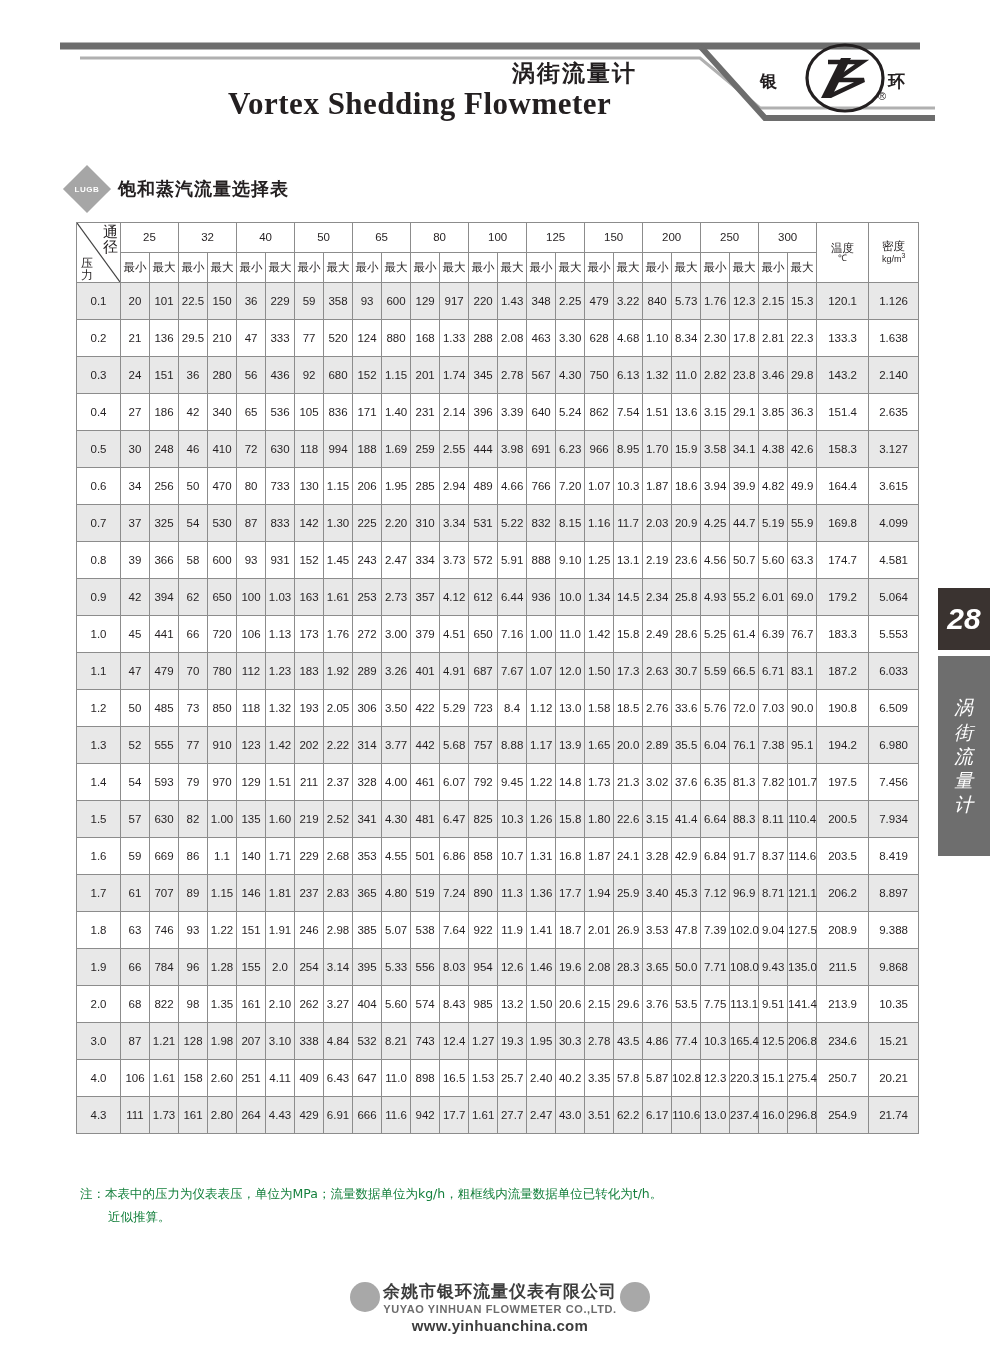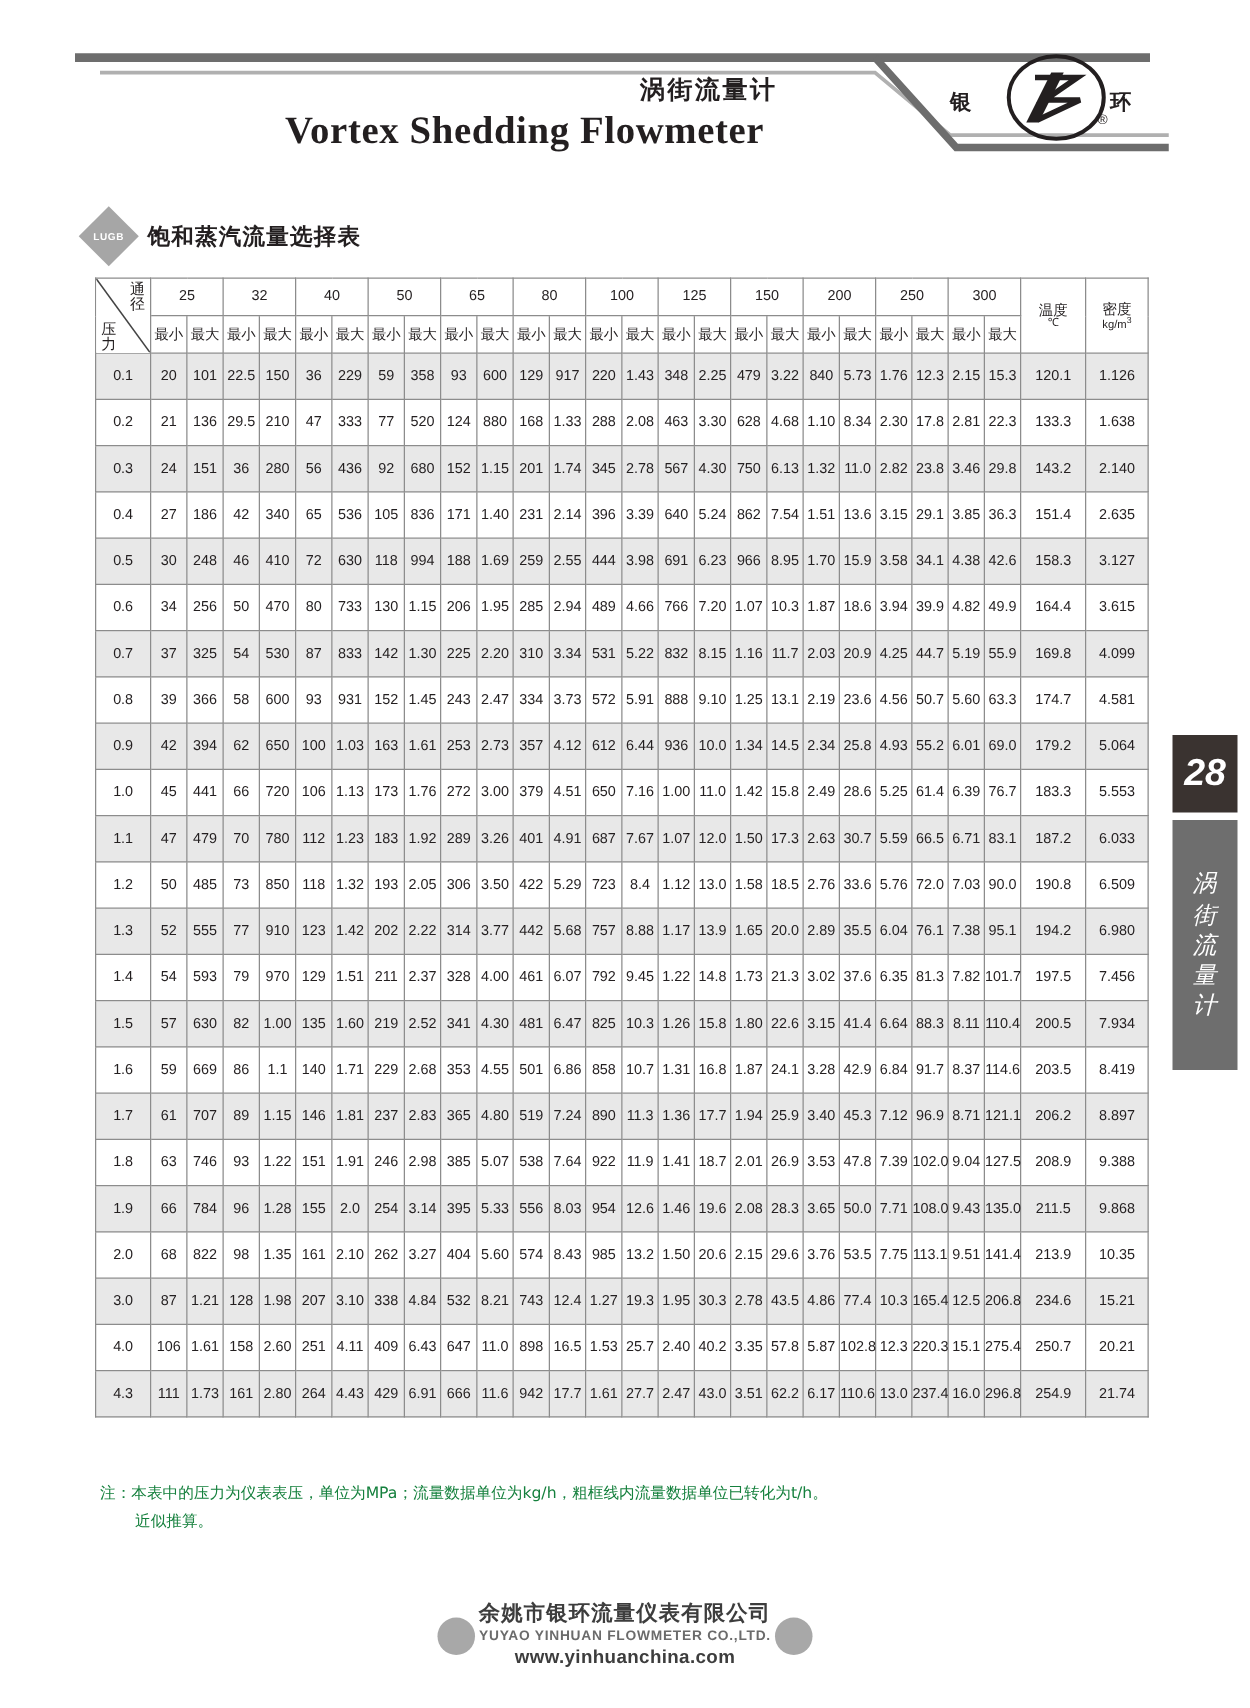--- a/index.html
+++ b/index.html
@@ -12,21 +12,21 @@
     position:relative;
     overflow:hidden;
   }
 
   
   .banner { position:absolute; left:0; top:0; width:1000px; height:150px; }
   .banner svg { position:absolute; left:0; top:0; }
   .banner-cn {
     position:absolute; left:512px; top:58px;
     font-family:"DejaVu Sans","Liberation Sans",sans-serif;
-    font-size:20px; font-weight:700; letter-spacing:2px; color:#231f20;
+    font-size:23px; font-weight:700; letter-spacing:2px; color:#231f20;
     white-space:nowrap;
   }
   .banner-en {
     position:absolute; left:228px; top:86px;
     font-family:"Liberation Serif","DejaVu Serif",serif;
     font-size:31px; font-weight:700; letter-spacing:0.5px; color:#231f20;
     white-space:nowrap;
   }
   .logo-wrap { position:absolute; left:760px; top:48px; width:160px; height:62px; }
   .logo-cn-l { position:absolute; left:0px; top:22px; font-size:17px; font-weight:700;
@@ -84,21 +84,21 @@
     font-size:12px; line-height:1.25;
   }
   td.hdr-tail .u { font-size:9px; display:block; font-family:"Liberation Sans",sans-serif; }
   td.hdr-tail .u sup { font-size:7px; }
 
   
   td.corner { position:relative; padding:0; }
   td.corner .diag { position:absolute; inset:0; width:100%; height:100%; }
   td.corner .lbl-top {
     position:absolute; right:3px; top:2px;
-    font-family:"DejaVu Sans",sans-serif; font-size:12px; line-height:1.0;
+    font-family:"DejaVu Sans",sans-serif; font-size:15px; line-height:1.0;
     writing-mode:horizontal-tb; width:14px; text-align:center;
   }
   td.corner .lbl-bot {
     position:absolute; left:3px; bottom:1px;
     font-family:"DejaVu Sans",sans-serif; font-size:12px; line-height:1.0;
     width:14px; text-align:center;
   }
 
   tr.shade td { background:#e8e8e8; }
   td.press { font-size:12px; }
@@ -130,21 +130,21 @@
     width:52px; height:200px; background:#6e6e6e; color:#ffffff;
     margin-top:6px; font-size:19px; line-height:1.28;
     font-family:"DejaVu Sans",sans-serif;
     display:flex; align-items:center; justify-content:center;
     text-align:center; letter-spacing:1px;
   }
   .side-txt span { display:block; }
 
   
   .footer { position:absolute; left:0; top:1282px; width:1000px; text-align:center; }
-  .footer-inner { display:inline-flex; align-items:center; gap:3px; }
+  .footer-inner { display:inline-flex; gap:3px; }
   .fdot { width:30px; height:30px; border-radius:50%; background:#a8a8a8; }
   .fcn {
     font-family:"DejaVu Sans",sans-serif; font-size:17px; font-weight:700;
     color:#3d3d3d; letter-spacing:1px; line-height:1.15;
   }
   .fen {
     font-family:"Liberation Sans",sans-serif; font-size:11px; font-weight:700;
     color:#6b6b6b; letter-spacing:0.6px; line-height:1.3;
   }
   .fweb {

